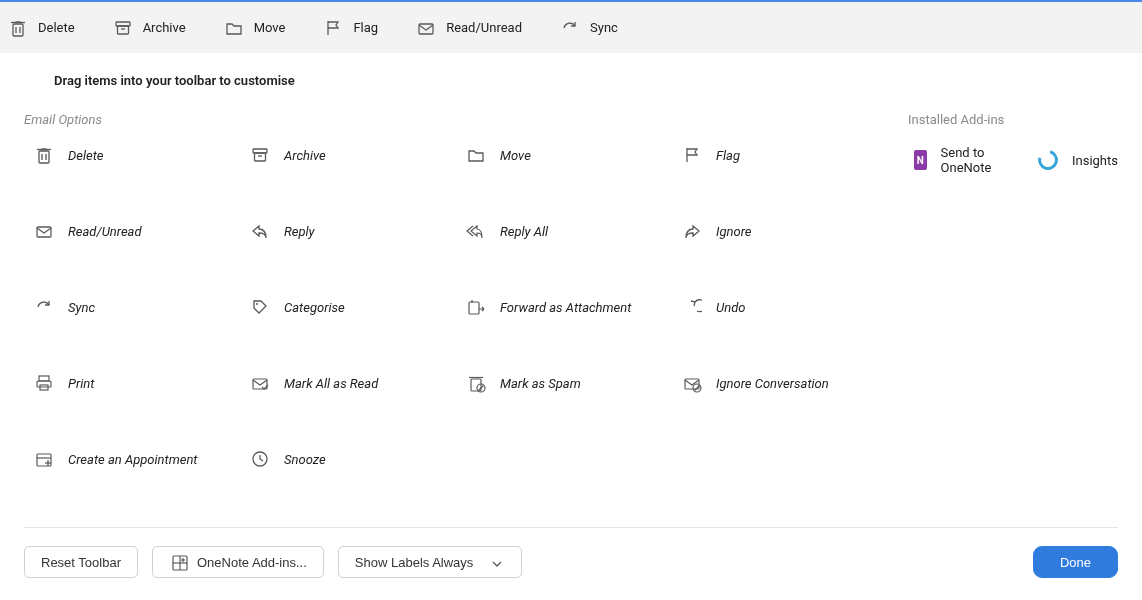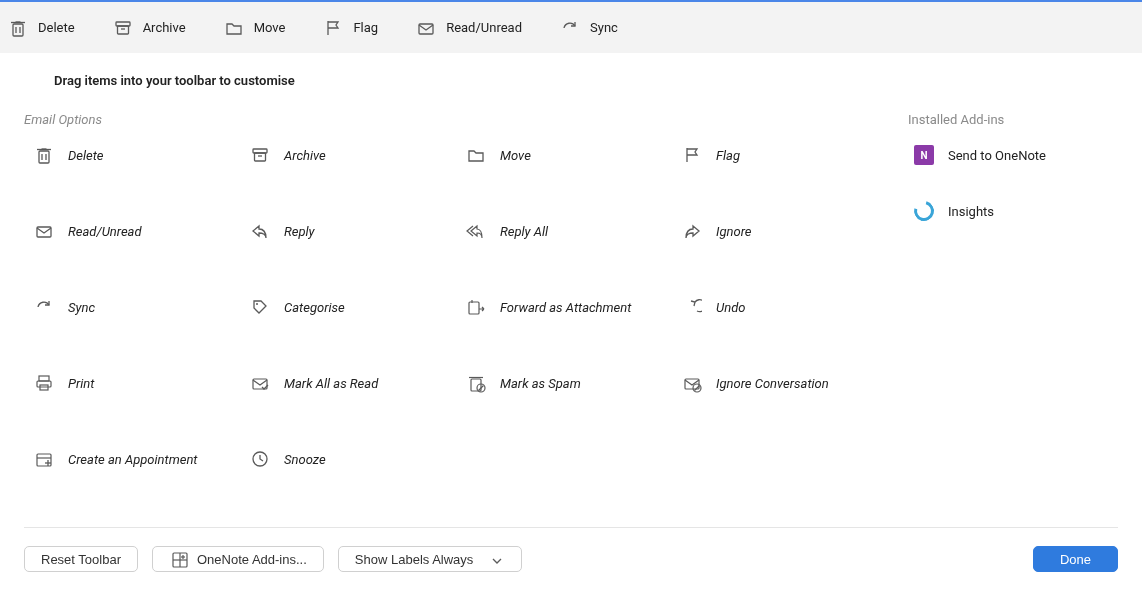--- a/index.html
+++ b/index.html
@@ -70,21 +70,21 @@
     }
     .option-item {
       display: flex;
       align-items: center;
       gap: 14px;
       font-size: 13px;
       color: #222;
     }
     .addins-list {
       display: flex;
-      flex-direction: column;
+      flex-direction: row;
       gap: 36px;
       margin-left: 6px;
     }
     .addin-item {
       display: flex;
       align-items: center;
       gap: 14px;
       font-size: 13px;
       color: #222;
     }
@@ -102,37 +102,38 @@
       background: #e5e5e5;
       margin: 58px 0 18px 0;
     }
     .footer {
       display: flex;
       align-items: center;
       padding: 0 24px;
       gap: 14px;
     }
     .btn {
-      height: 26px;
+      height: 32px;
       padding: 0 16px;
       border: 1px solid #d0d0d0;
       border-radius: 5px;
       background: #fff;
       font-size: 13px;
       color: #333;
       display: inline-flex;
       align-items: center;
       gap: 8px;
       cursor: pointer;
     }
     .btn.primary {
       background: #2f7bde;
       border-color: #2f7bde;
       color: #fff;
       padding: 0 26px;
+      border-radius: 9px;
     }
     .footer-spacer { flex:1; }
     .dropdown-btn .chev { margin-left:4px; }
   </style>
 </head>
 <body>
 
 <svg width="0" height="0" style="position:absolute">
   <defs>
     <g id="i-delete">

